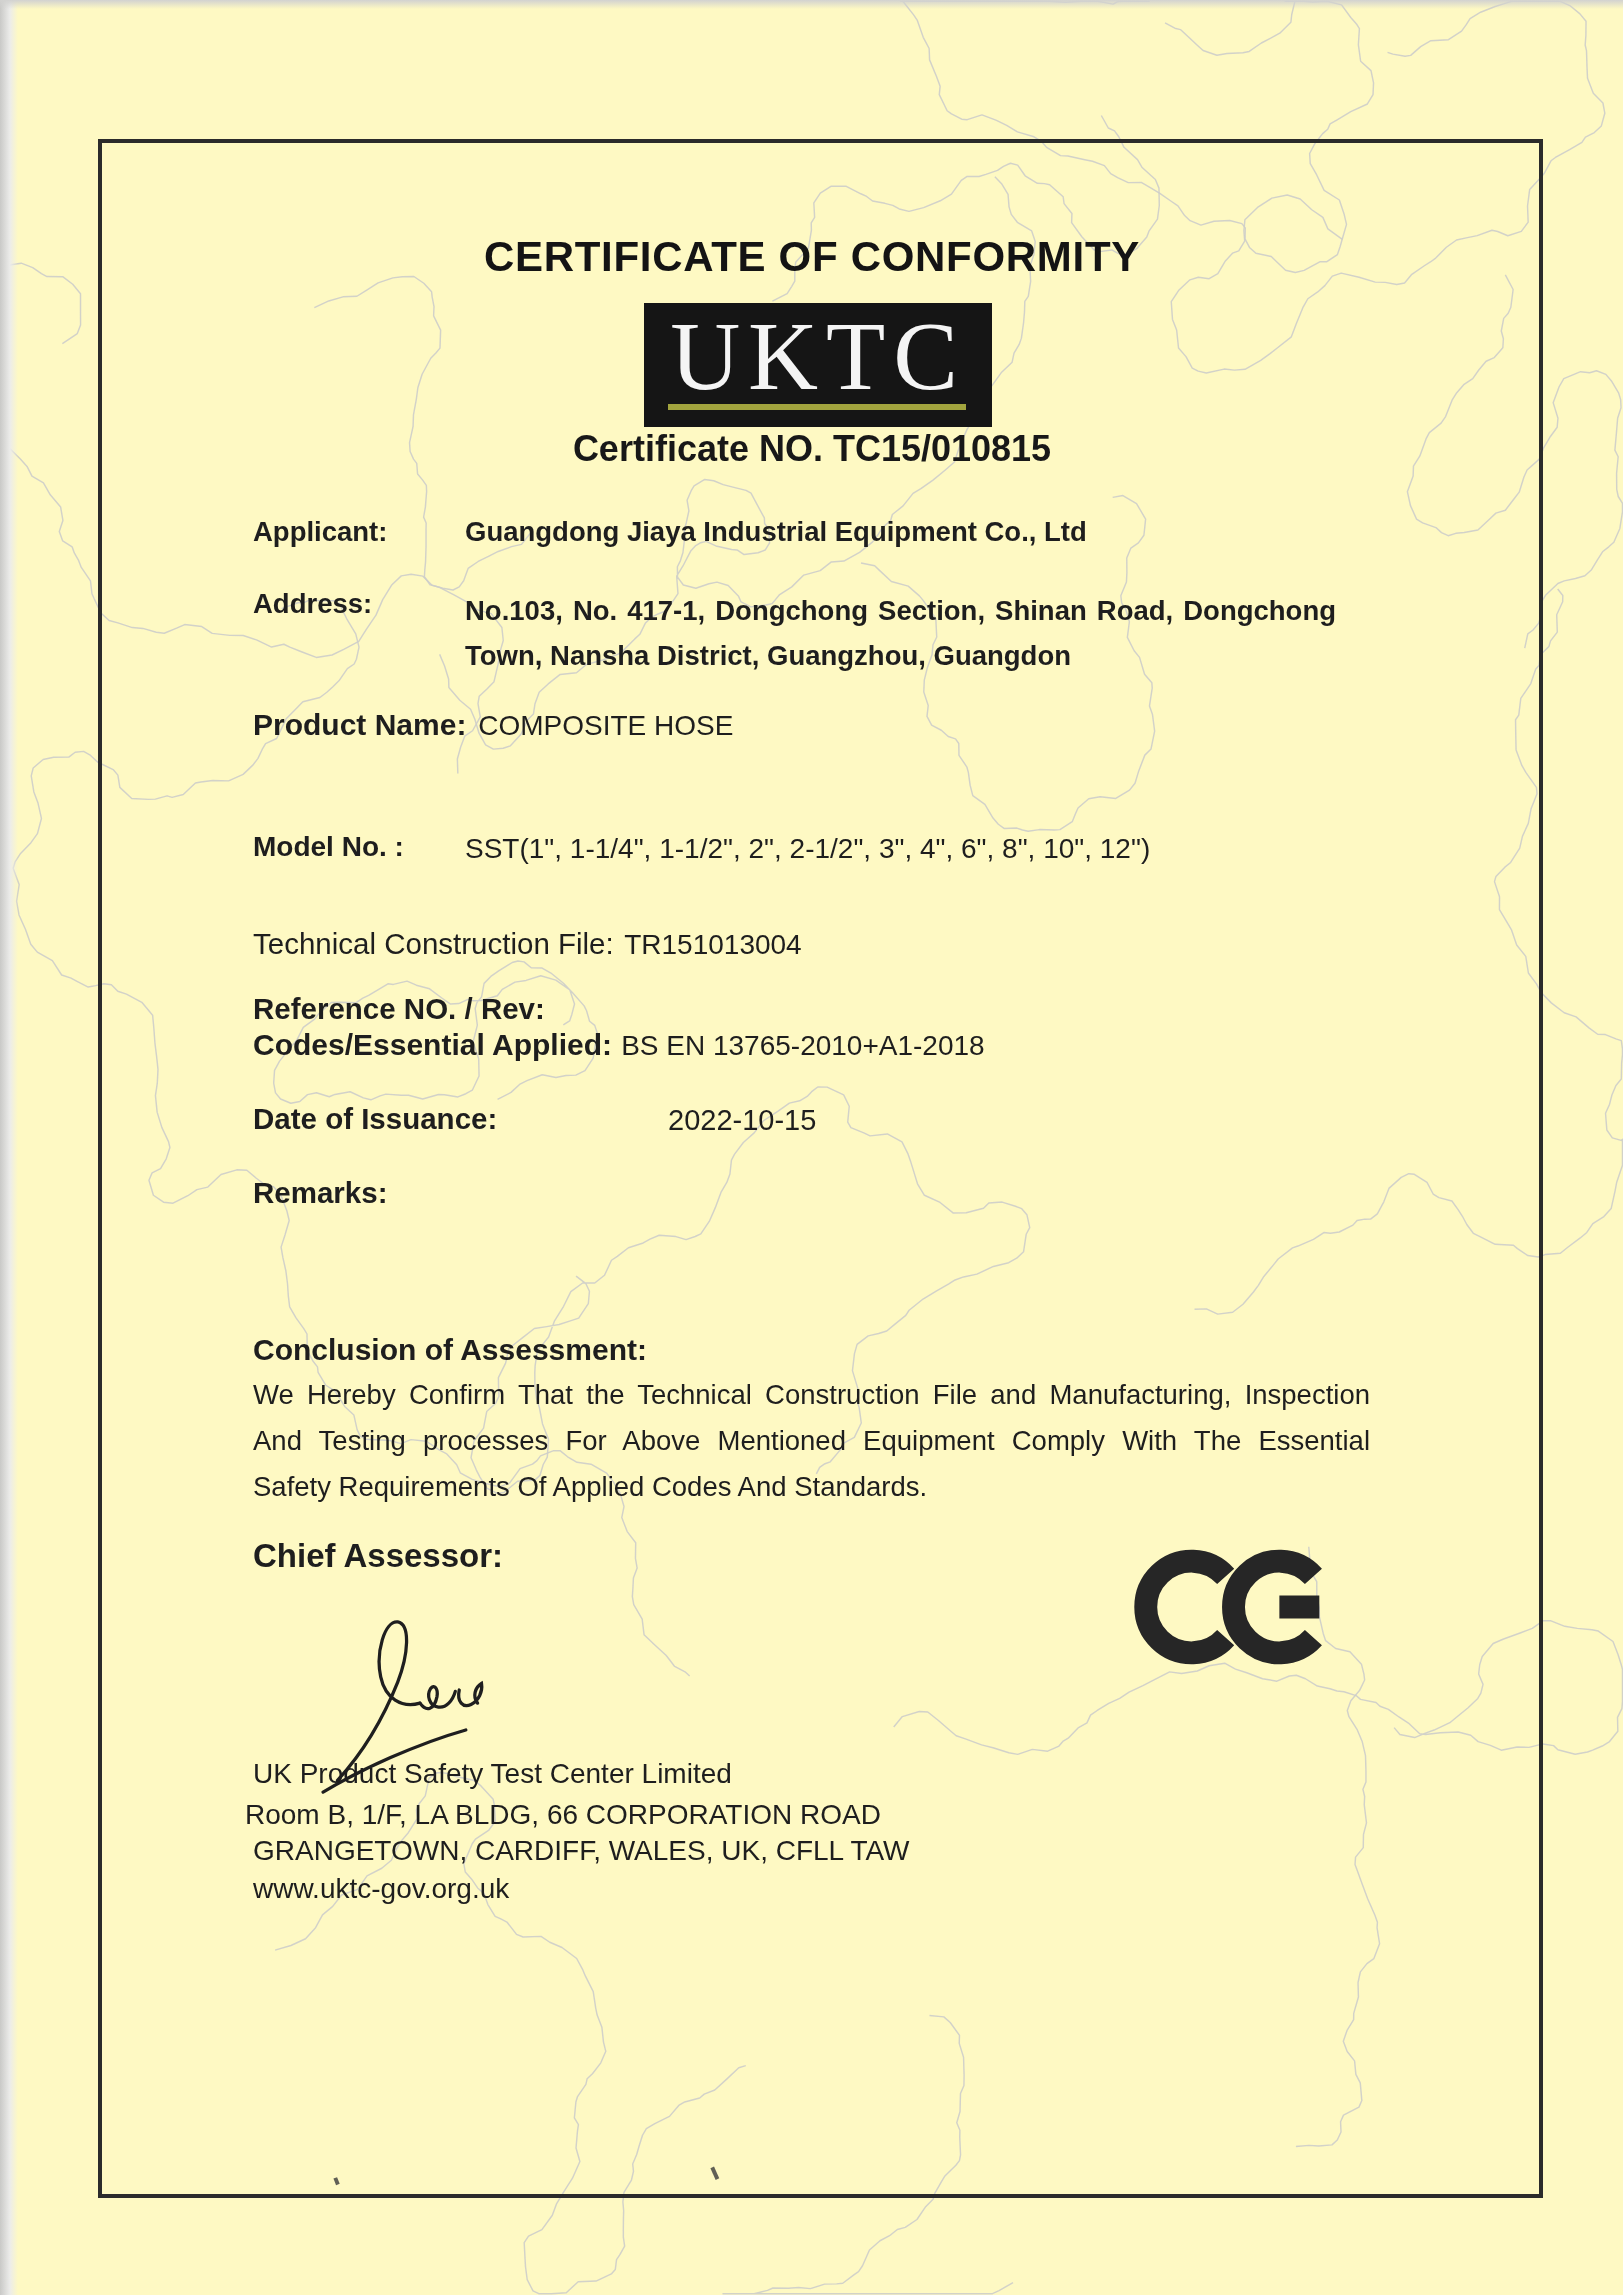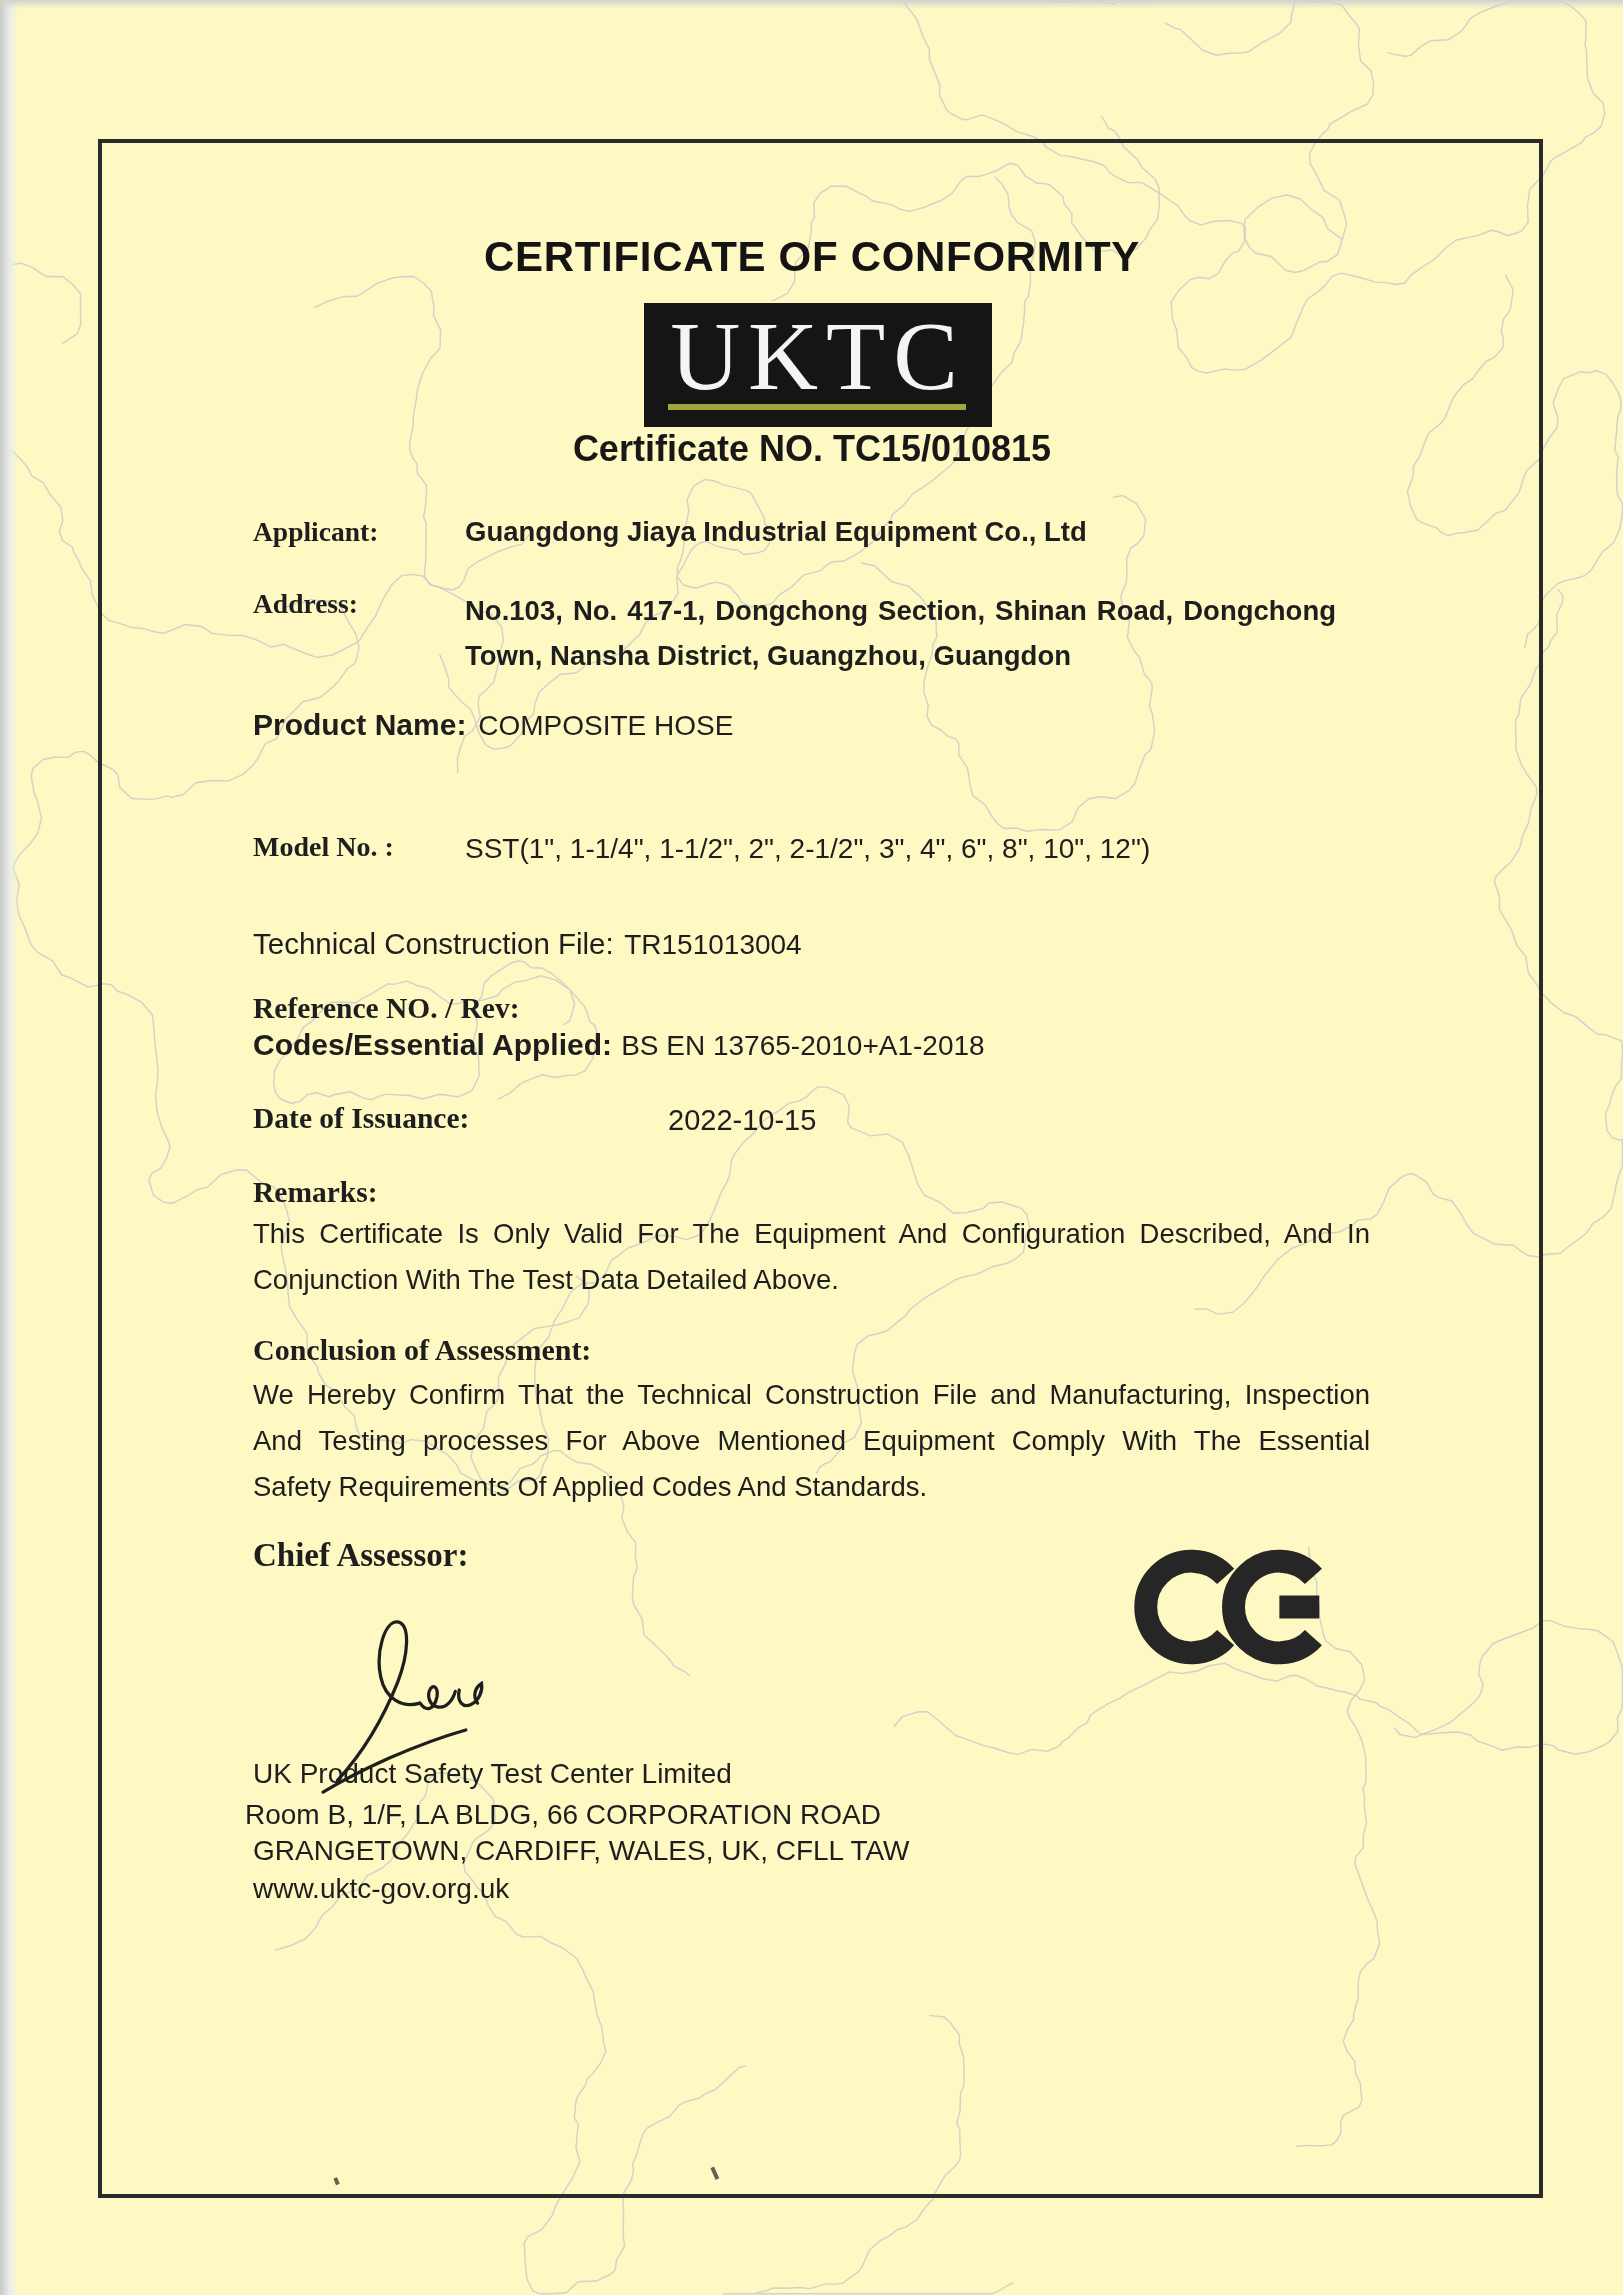--- a/index.html
+++ b/index.html
@@ -24,21 +24,21 @@
   .content{position:absolute;inset:0;z-index:2;}
   
   .t-title{top:233px;left:0;width:1624px;text-align:center;font-size:42px;font-weight:700;
     letter-spacing:0.7px;color:#141414;}
   .logo{top:303px;left:644px;width:348px;height:124px;background:#151515;}
   .logo-text{position:absolute;inset:0 0 17px 0;display:flex;align-items:center;justify-content:center;
     font-family:"Liberation Serif",serif;font-size:97px;color:#f4f4f4;letter-spacing:7.9px;}
   .logo-underline{position:absolute;left:23.6px;right:26px;bottom:17px;height:5.9px;background:#a2a43e;}
   .certno{top:428px;left:0;width:1624px;text-align:center;font-size:36px;font-weight:700;color:#181818;}
   
-  .lab{font-weight:700;font-family:Liberation Serif, serif;}
+  .lab{font-weight:700;}
   .applicant-label{top:516px;left:253px;font-size:27.5px;}
   .applicant-value{top:516px;left:465px;font-size:27.5px;font-weight:700;}
   .address-label{top:588px;left:253px;font-size:27.5px;}
   .address-lines{top:588px;left:465px;width:871px;font-size:27.5px;font-weight:700;line-height:45px;}
   .product-row{top:708px;left:253px;font-size:28px;}
   .product-label{font-size:30px;font-weight:700;margin-right:11.8px;}
   .model-label{top:831px;left:253px;font-size:28px;}
   .model-value{top:833px;left:465px;font-size:28px;}
   .tech-row{top:927px;left:253px;font-size:28px;}
   .tech-label{font-size:29.5px;font-weight:400;margin-right:10.5px;}
@@ -130,24 +130,20 @@
     <div class="abs lab reference-label">Reference NO. / Rev:</div>
 
     <div class="abs codes-row">
       <span class="codes-label">Codes/Essential Applied:</span><span>BS EN 13765-2010+A1-2018</span>
     </div>
 
     <div class="abs lab date-label">Date of Issuance:</div>
     <div class="abs date-value">2022-10-15</div>
 
     <div class="abs lab remarks-heading">Remarks:</div>
-    <div class="abs remarks-body">
-      <div class="jfull">This Certificate Is Only Valid For The Equipment And Configuration Described, And In</div>
-      <div>Conjunction With The Test Data Detailed Above.</div>
-    </div>
 
     <div class="abs lab conclusion-heading">Conclusion of Assessment:</div>
     <div class="abs conclusion-body">
       <div class="jfull">We Hereby Confirm That the Technical Construction File and Manufacturing, Inspection</div>
       <div class="jfull">And Testing processes For Above Mentioned Equipment Comply With The Essential</div>
       <div>Safety Requirements Of Applied Codes And Standards.</div>
     </div>
 
     <div class="abs lab chief-label">Chief Assessor:</div>
 

